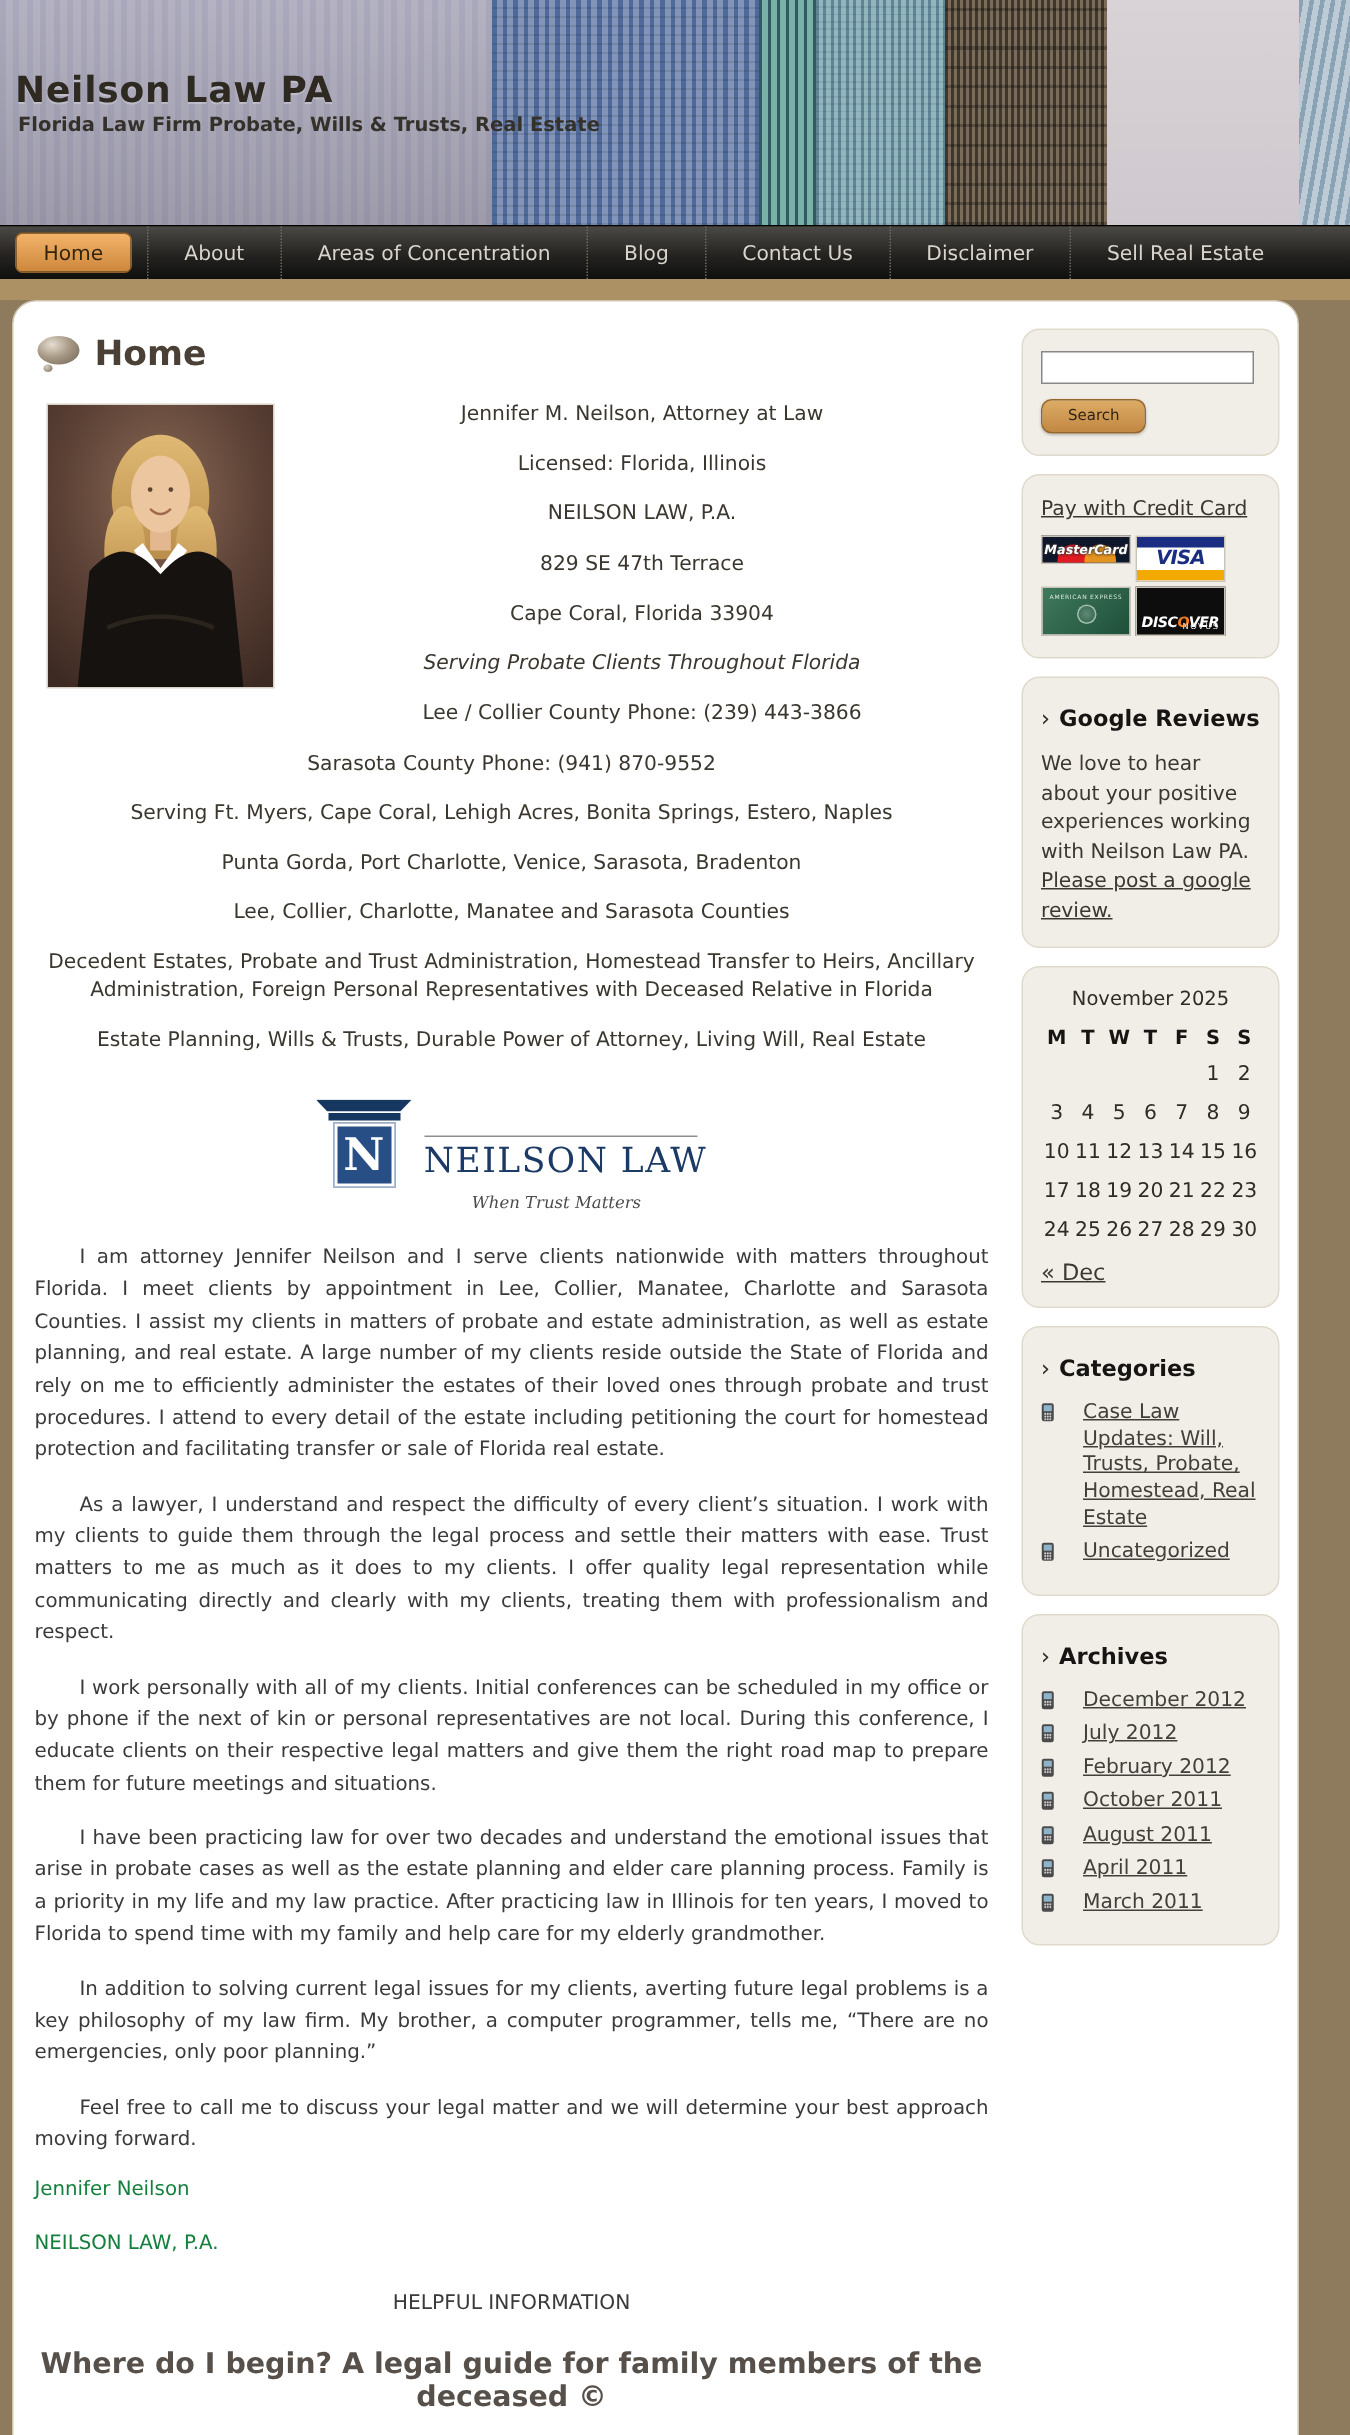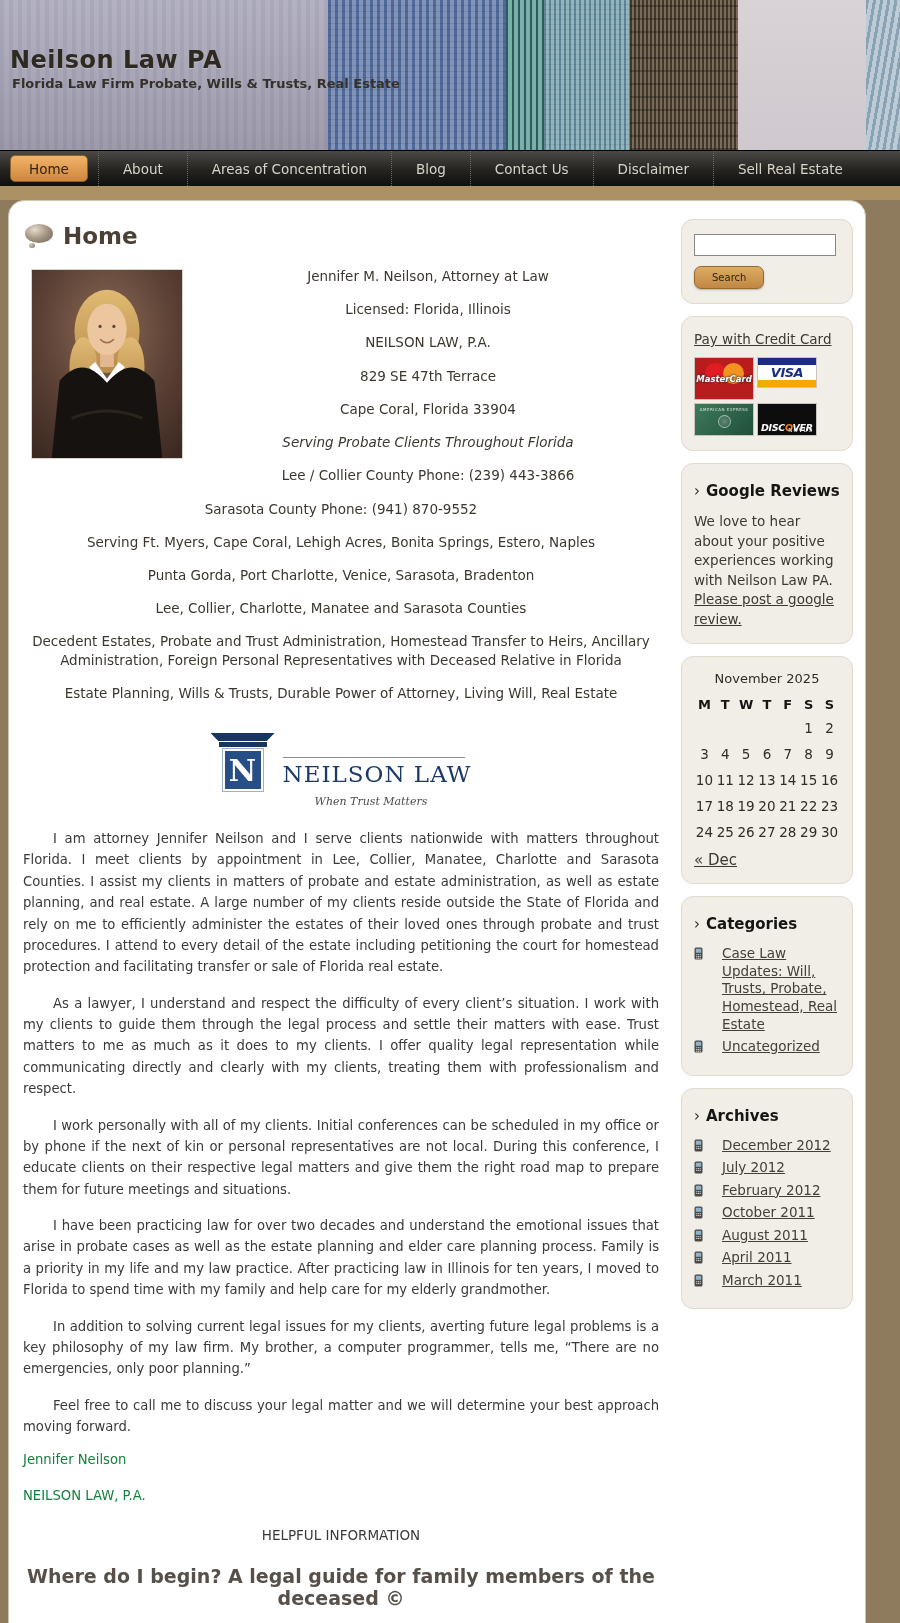--- a/index.html
+++ b/index.html
@@ -89,21 +89,21 @@
   .w-head .chev { font-weight: normal; margin-right: 6px; color: #2b2926; }
   .search-input { width: 142px; height: 22px; border: 1px solid #888; background: #fff; padding: 0 4px;
     font-size: 13px; display: block; }
   .search-btn { margin-top: 10px; padding: 5px 17px; font-size: 10px; color: #2f2414;
     background: linear-gradient(180deg, #ddac64 0%, #c18743 100%); border: 1px solid #96682f;
     border-radius: 7px; box-shadow: 0 1px 2px rgba(0,0,0,.25); cursor: pointer;
     font-family: "DejaVu Sans", sans-serif; }
   .side-link { color: #3c3831; text-decoration: underline; cursor: pointer; }
   .cards { display: grid; grid-template-columns: 60px 60px; gap: 3px; margin-top: 10px; }
   .card { width: 60px; border: 1px solid #c9c3b8; overflow: hidden; position: relative; }
-  .card.mc { height: 43px; background: #b91c1c; display:flex; align-items:center; justify-content:center; }
+  .card.mc { height: 19px; background: #0f172a; display:flex; align-items:center; justify-content:center; }
   .mc .c1,.mc .c2 { position:absolute; top: 5px; width: 21px; height: 21px; border-radius: 50%; }
   .mc .c1 { left: 10px; background: #e01b22; }
   .mc .c2 { left: 28px; background: #f59e1f; opacity: .92; }
   .mc .mc-t { position: relative; font-size: 8.5px; font-weight: bold; font-style: italic; color: #fff;
     text-shadow: 0 0 2px #333, 0 0 2px #333; }
   .card.visa { height: 31px; background: #fff; display: flex; flex-direction: column; }
   .visa .band-b { height: 7px; background: #1a2d82; }
   .visa .mid { flex: 1; display: flex; align-items: center; justify-content: center;
     font-size: 13px; font-weight: bold; font-style: italic; color: #1a2d82; letter-spacing: -.5px; }
   .visa .band-o { height: 7px; background: #f2a900; }

